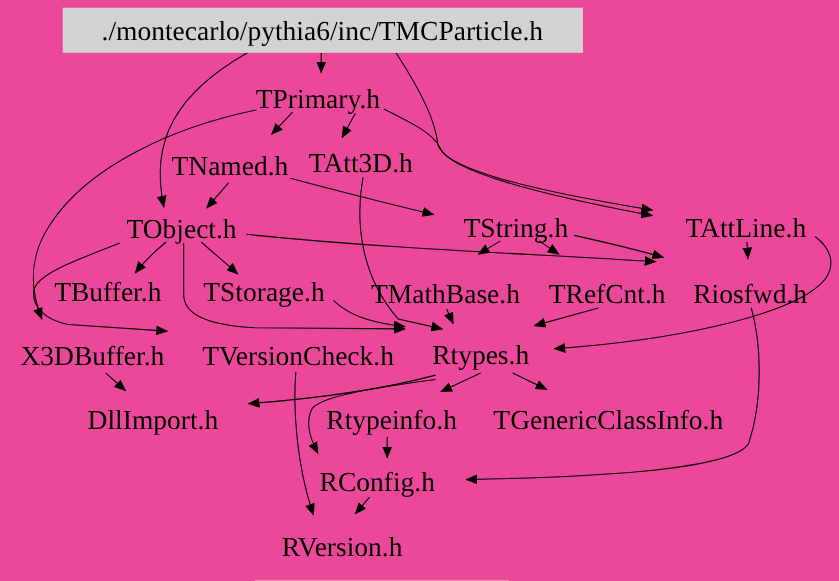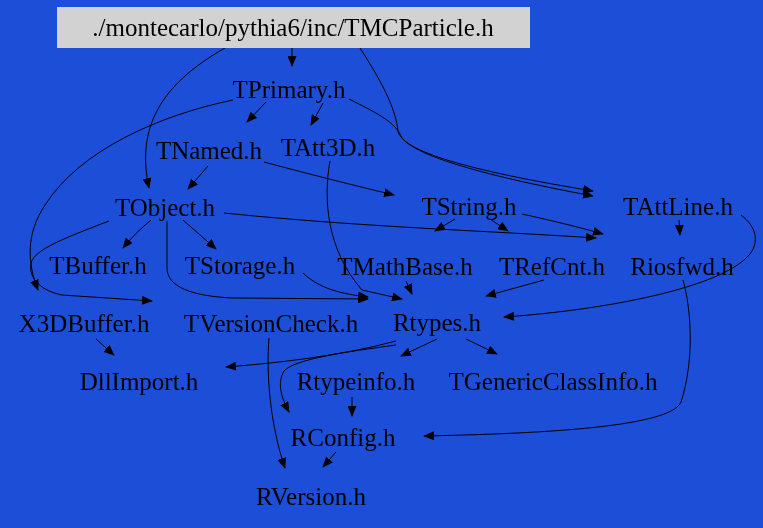--- a/index.html
+++ b/index.html
@@ -1,19 +1,19 @@
 <!DOCTYPE html>
 <html><head>
 <meta charset="utf-8">
 <style>
   html,body{margin:0;padding:0;background:#ffffff;}
   .canvas{
     position:relative;
     width:763px;height:528px;
-    background:#1d4ed8;
+    background:#ec4899;
     font-family:"Liberation Serif","DejaVu Serif",serif;
     overflow:hidden;
   }
   svg{display:block;}
   .edge{fill:none;stroke:#000000;stroke-width:1;}
   .node-label{
     font-family:"Liberation Serif","DejaVu Serif",serif;
     fill:#000000;
   }
   .root-rect{stroke:none;}

